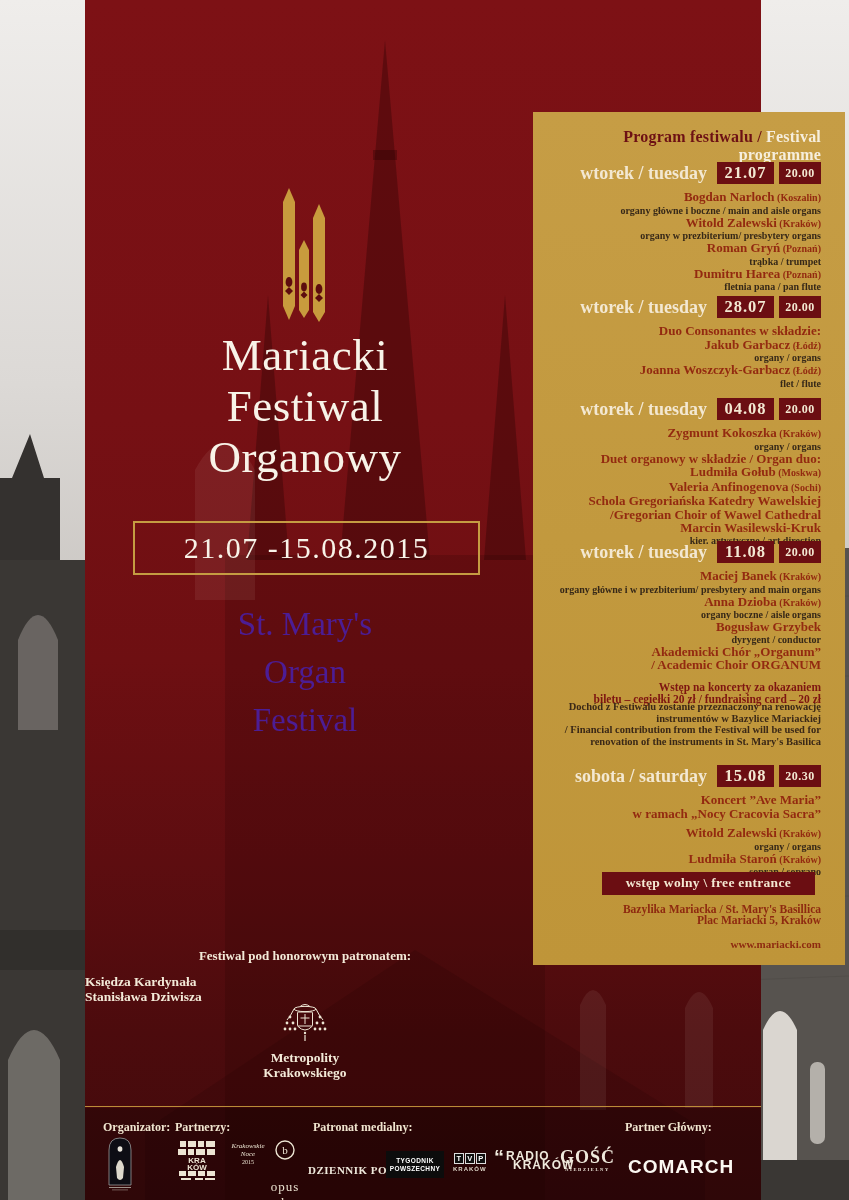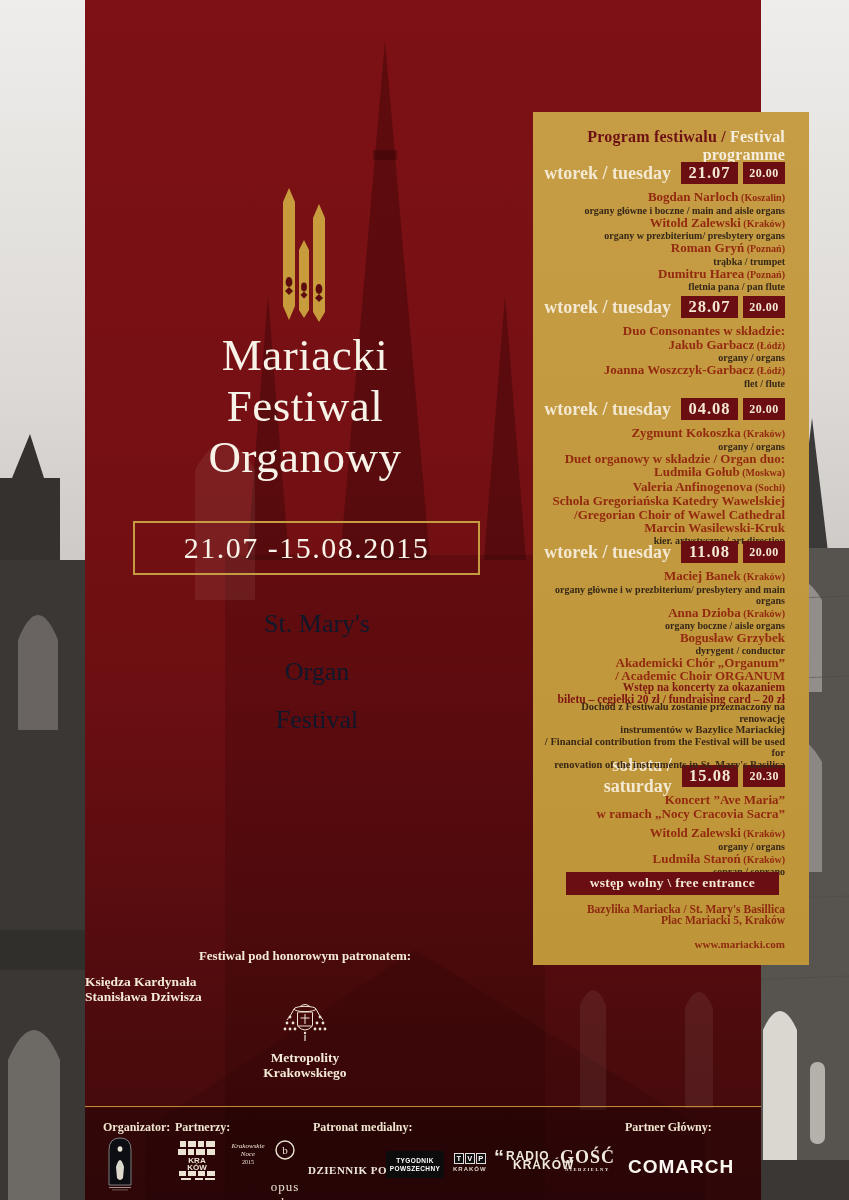--- a/index.html
+++ b/index.html
@@ -17,32 +17,32 @@
 
   .gold-line{position:absolute;left:85px;top:1106px;width:676px;height:1px;background:rgba(200,155,61,.9);}
 
   
   .pipes{position:absolute;left:280px;top:188px;}
   .main-title{position:absolute;left:85px;top:330px;width:440px;text-align:center;
     color:#f8f3e8;font-size:45px;line-height:51px;letter-spacing:.5px;}
   .date-box{position:absolute;left:133px;top:521px;width:347px;height:54px;
     border:2px solid #c59c42;display:flex;align-items:center;justify-content:center;
     color:#f8f3e8;font-size:30px;letter-spacing:1.5px;}
-  .sub-title{position:absolute;left:97px;top:600px;width:440px;text-align:center;
-    color:#0f172a;font-size:26px;line-height:48px;}
+  .sub-title{position:absolute;left:85px;top:600px;width:440px;text-align:center;
+    color:#4c1d95;font-size:33px;line-height:48px;}
   .patron-intro{position:absolute;left:85px;top:948px;width:440px;text-align:center;
     color:#f3ead8;font-size:13px;font-weight:bold;}
   .patron-name{position:absolute;left:85px;top:974px;width:440px;
     color:#f3ead8;font-size:13.5px;line-height:15px;font-weight:bold;white-space:pre-line;}
   .crest{position:absolute;left:283px;top:1002px;}
   .patron-title{position:absolute;left:85px;top:1050px;width:440px;text-align:center;
     color:#f3ead8;font-size:13.5px;line-height:15px;font-weight:bold;white-space:pre-line;}
 
   
-  .gold-panel{position:absolute;left:533px;top:112px;width:276px;height:853px;
+  .gold-panel{position:absolute;left:533px;top:112px;width:312px;height:853px;
     background:linear-gradient(180deg,#c69d45 0%,#c2993e 50%,#bf9539 100%);}
   .g-header{position:absolute;left:8px;right:24px;top:16px;text-align:right;
     font-size:16px;font-weight:bold;letter-spacing:.2px;}
   .g-h-pl,.g-h-sep{color:#6d1014;}
   .g-h-en{color:#f6eedd;}
 
   .c-block{position:absolute;left:8px;right:24px;text-align:right;}
   .c-row{display:flex;justify-content:flex-end;align-items:stretch;gap:5px;height:22px;}
   .c-day{color:#f3e8d2;font-size:18px;font-weight:bold;align-self:center;margin-right:5px;}
   .c-badge{background:#6b0e12;color:#f3e8d2;text-align:center;font-weight:bold;line-height:22px;}

